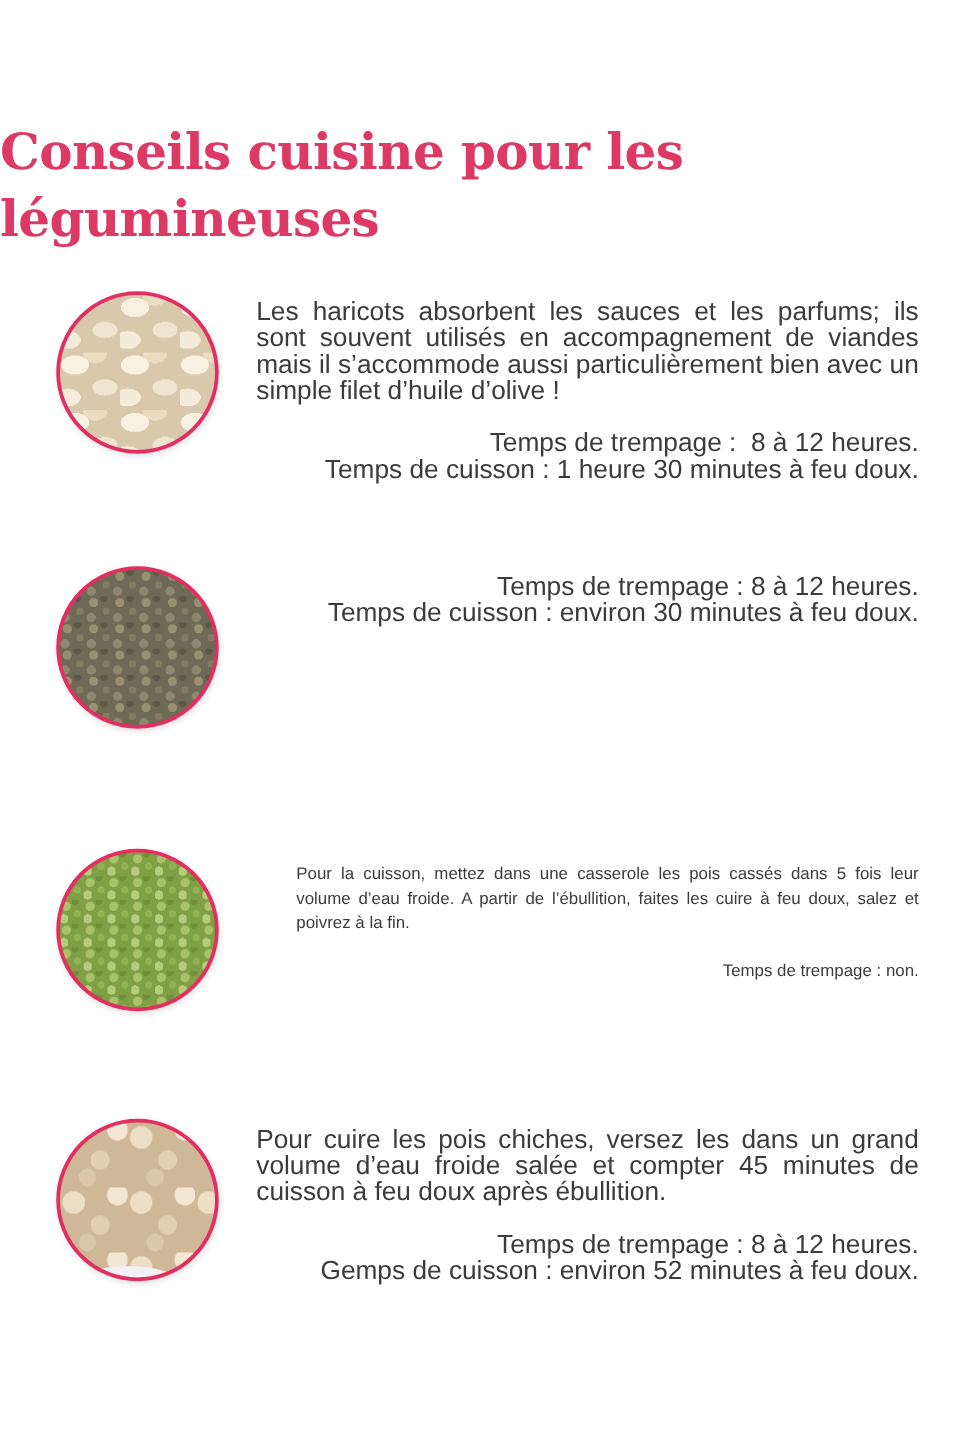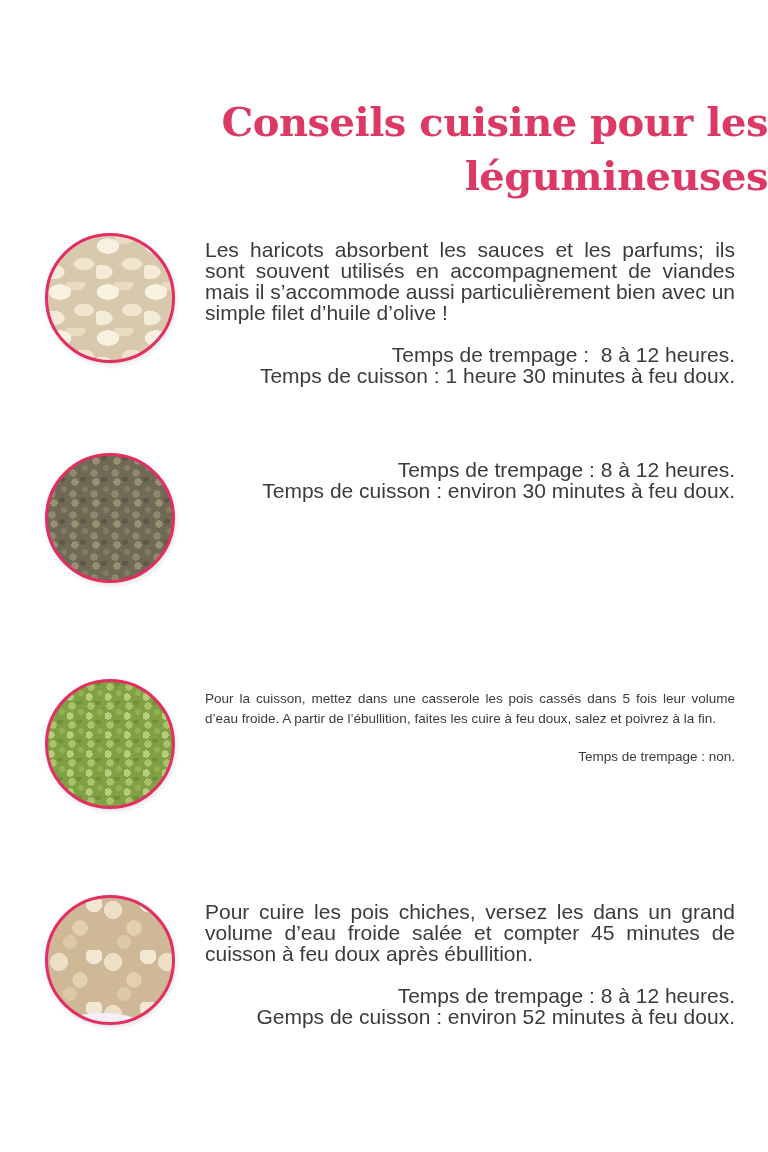--- a/index.html
+++ b/index.html
@@ -13,21 +13,21 @@
     position: relative;
     font-family: "Liberation Sans", sans-serif;
     color: #3b3b3b;
     overflow: hidden;
   }
   .page-title {
     position: absolute;
     top: 68px;
     left: 0;
     width: 768px;
-    text-align: right;
+    text-align: left;
     font-family: "DejaVu Serif", serif;
     font-weight: 700;
     font-size: 40px;
     line-height: 54px;
     color: #dc3a64;
     letter-spacing: -0.5px;
   }
   .section {
     position: absolute;
     left: 45px;
@@ -100,21 +100,21 @@
   }
   .section-3 .section-text {
     font-size: 13.5px;
     line-height: 19.5px;
     padding-top: 10px;
   }
   .section-paragraph {
     text-align: justify;
     margin: 0 0 21px 0;
   }
-  .section-3 .section-paragraph { margin-bottom: 19px; }
+  .section-3 .section-paragraph { margin-bottom: 19px; margin-left: 32px; }
   .temps-line {
     white-space: pre-wrap;
     margin: 0;
     text-align: right;
   }
 </style>
 </head>
 <body>
 
 <h1 class="page-title"><span>Conseils cuisine pour les</span><br><span>légumineuses</span></h1>

